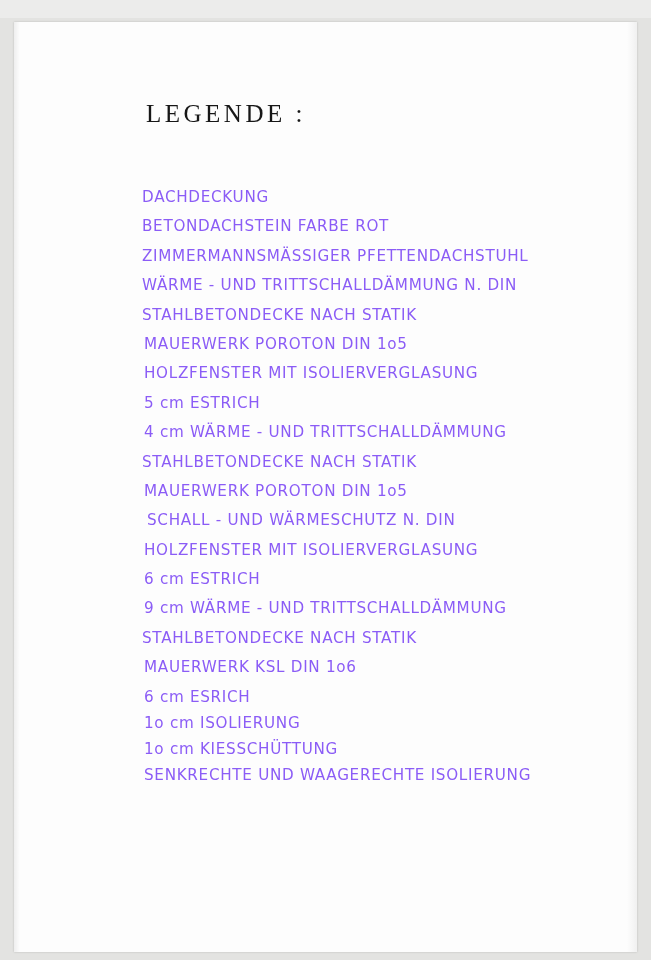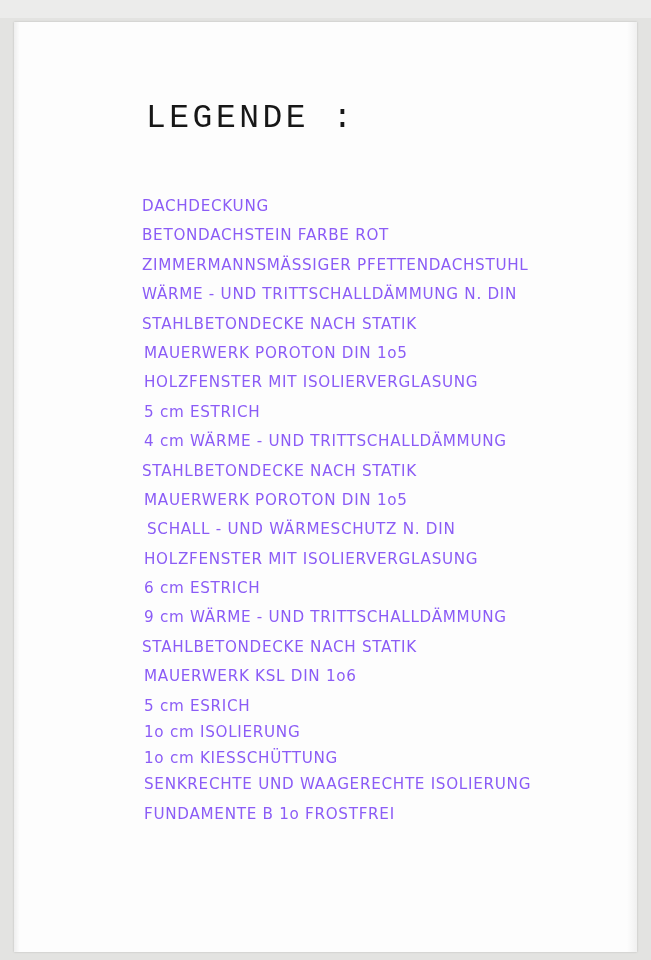--- a/index.html
+++ b/index.html
@@ -54,22 +54,22 @@
     height: 100%;
     background: linear-gradient(to left, rgba(0,0,0,0.05), rgba(0,0,0,0));
   }
   .content {
     position: absolute;
     left: 128px;
     top: 78px;
     width: 470px;
   }
   .legend-title {
-    font-family: Liberation Mono, monospace;
-    font-size: 33px;
+    font-family: Liberation Serif, serif;
+    font-size: 25px;
     letter-spacing: 3.5px;
     color: #171717;
     font-weight: 500;
     margin: 0 0 62px 4px;
     white-space: nowrap;
   }
   .legend-list {
     list-style: none;
     margin: 0;
     padding: 0;
@@ -110,21 +110,20 @@
           <li class="indent-1">5  cm     ESTRICH</li>
           <li class="indent-1">4  cm     WÄRME -  UND    TRITTSCHALLDÄMMUNG</li>
           <li class="indent-0">STAHLBETONDECKE   NACH  STATIK</li>
           <li class="indent-1">MAUERWERK    POROTON   DIN   1o5</li>
           <li class="indent-2">SCHALL -  UND   WÄRMESCHUTZ   N. DIN</li>
           <li class="indent-1">HOLZFENSTER   MIT  ISOLIERVERGLASUNG</li>
           <li class="indent-1">6  cm   ESTRICH</li>
           <li class="indent-1">9  cm      WÄRME -  UND   TRITTSCHALLDÄMMUNG</li>
           <li class="indent-0">STAHLBETONDECKE   NACH  STATIK</li>
           <li class="indent-1">MAUERWERK    KSL  DIN   1o6</li>
-          <li class="indent-1 tight">5  cm      ESRICH</li>
+          <li class="indent-1 tight">6  cm      ESRICH</li>
           <li class="indent-1 tight">1o  cm      ISOLIERUNG</li>
           <li class="indent-1 tight">1o  cm      KIESSCHÜTTUNG</li>
           <li class="indent-1">SENKRECHTE   UND   WAAGERECHTE   ISOLIERUNG</li>
-          <li class="indent-1">FUNDAMENTE   B  1o    FROSTFREI</li>
         </ul>
     </div>
   </div>
 </div>
 
 </body></html>

